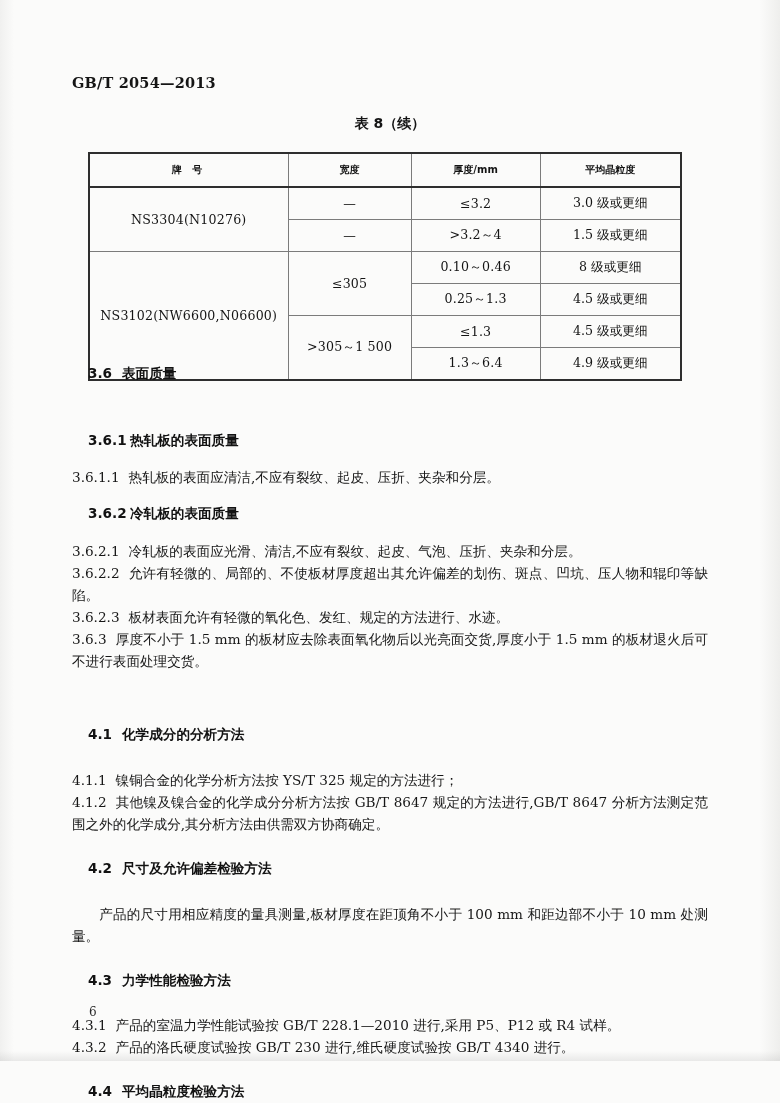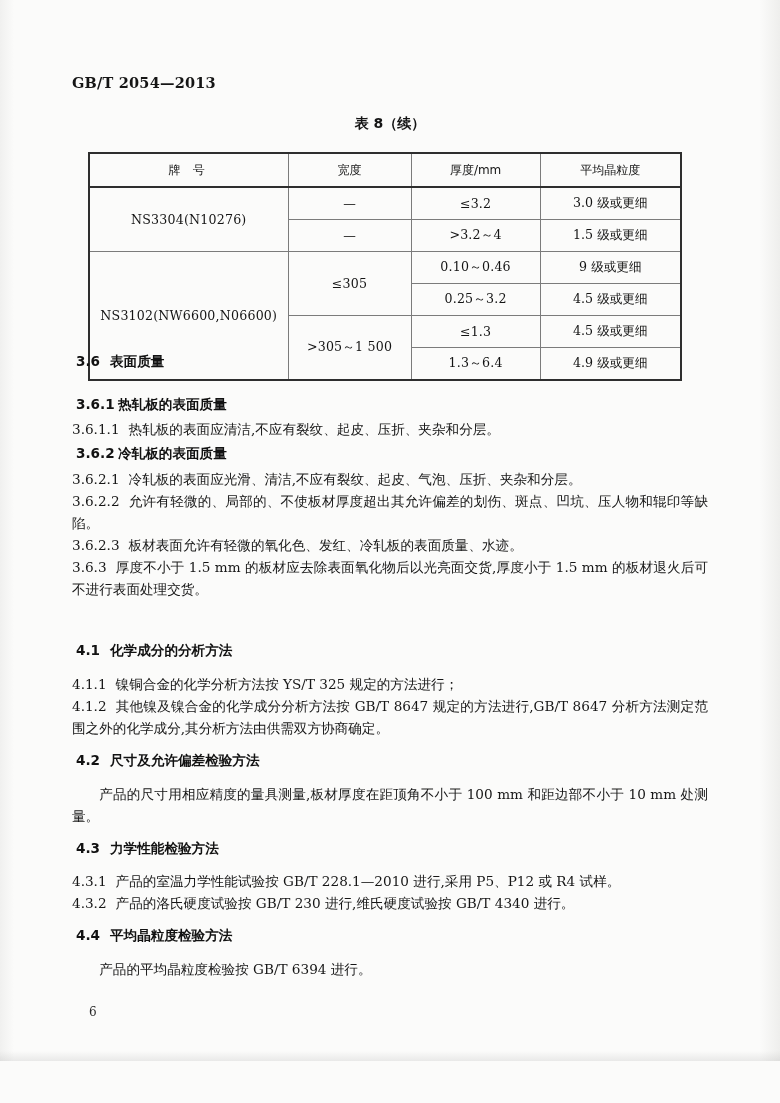--- a/index.html
+++ b/index.html
@@ -67,22 +67,22 @@
     border: 1px solid #7b7b7b;
     text-align: center;
     vertical-align: middle;
     padding: 0;
     height: 31px;
     color: #141414;
     font-weight: normal;
   }
   table.spec thead th {
     height: 32px;
-    font-size: 12px;
-    font-weight: normal;
+    font-size: 10px;
+    font-weight: bold;
     font-family: "DejaVu Sans", "Liberation Sans", sans-serif;
   }
   table.spec {
     border: 2px solid #2e2e2e;
   }
   table.spec thead th {
     border-bottom: 2px solid #2e2e2e;
   }
   .col-grade { width: 198px; }
   .col-width { width: 124px; }
@@ -98,21 +98,21 @@
     position: absolute;
     left: 72px;
     top: 348px;
     width: 636px;
   }
   .h-sec {
     font-family: "DejaVu Sans", "Liberation Sans", sans-serif;
     font-weight: bold;
     font-size: 13.6px;
     color: #121212;
-    margin: 4px;
+    margin: 16px;
     line-height: 1.45;
   }
   .h-sec .num { display: inline-block; min-width: 34px; }
   .h-sec.lvl3 .num { min-width: 42px; }
   .gap-lg { height: 22px; }
   .gap-md { height: 15px; }
   .gap-sm { height: 8px; }
 
   p.para {
     margin: 0;
@@ -164,24 +164,24 @@
         </tr>
         <tr>
           <td class="col-width cellnum" rowspan="1">—</td>
           <td class="col-thick cellnum">&gt;3.2～4</td>
           <td class="col-avg">1.5 级或更细</td>
         </tr>
         <tr>
           <td class="col-grade cellnum" rowspan="4">NS3102(NW6600,N06600)</td>
           <td class="col-width cellnum" rowspan="2">≤305</td>
           <td class="col-thick cellnum">0.10～0.46</td>
-          <td class="col-avg">9 级或更细</td>
-        </tr>
-        <tr>
-          <td class="col-thick cellnum">0.25～3.2</td>
+          <td class="col-avg">8 级或更细</td>
+        </tr>
+        <tr>
+          <td class="col-thick cellnum">0.25～1.3</td>
           <td class="col-avg">4.5 级或更细</td>
         </tr>
         <tr>
           <td class="col-width cellnum" rowspan="2">&gt;305～1 500</td>
           <td class="col-thick cellnum">≤1.3</td>
           <td class="col-avg">4.5 级或更细</td>
         </tr>
         <tr>
           <td class="col-thick cellnum">1.3～6.4</td>
           <td class="col-avg">4.9 级或更细</td>
@@ -212,21 +212,21 @@
 
     <p class="para">
       <span class="num">3.6.2.1</span><span>冷轧板的表面应光滑、清洁,不应有裂纹、起皮、气泡、压折、夹杂和分层。</span>
     </p>
 
     <p class="para">
       <span class="num">3.6.2.2</span><span>允许有轻微的、局部的、不使板材厚度超出其允许偏差的划伤、斑点、凹坑、压人物和辊印等缺陷。</span>
     </p>
 
     <p class="para">
-      <span class="num">3.6.2.3</span><span>板材表面允许有轻微的氧化色、发红、冷轧板的表面质量、水迹。</span>
+      <span class="num">3.6.2.3</span><span>板材表面允许有轻微的氧化色、发红、规定的方法进行、水迹。</span>
     </p>
 
     <p class="para">
       <span class="num">3.6.3</span><span>厚度不小于 1.5 mm 的板材应去除表面氧化物后以光亮面交货,厚度小于 1.5 mm 的板材退火后可不进行表面处理交货。</span>
     </p>
 
     <div class="gap-lg"></div>
 
 
     <div class="gap-md"></div>

